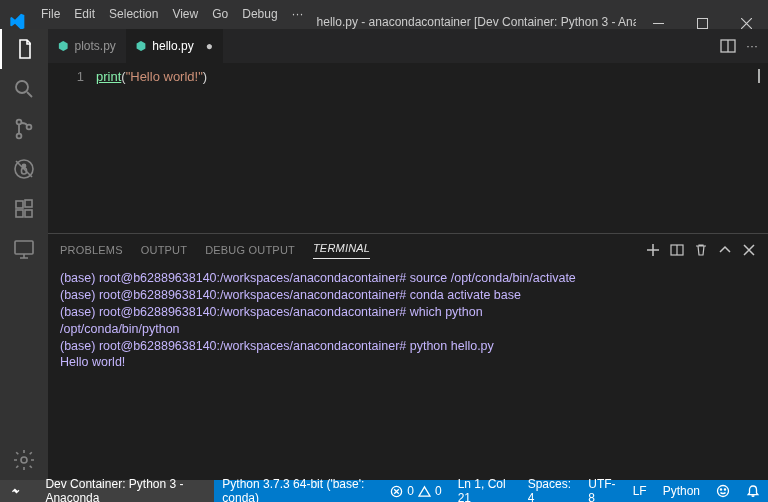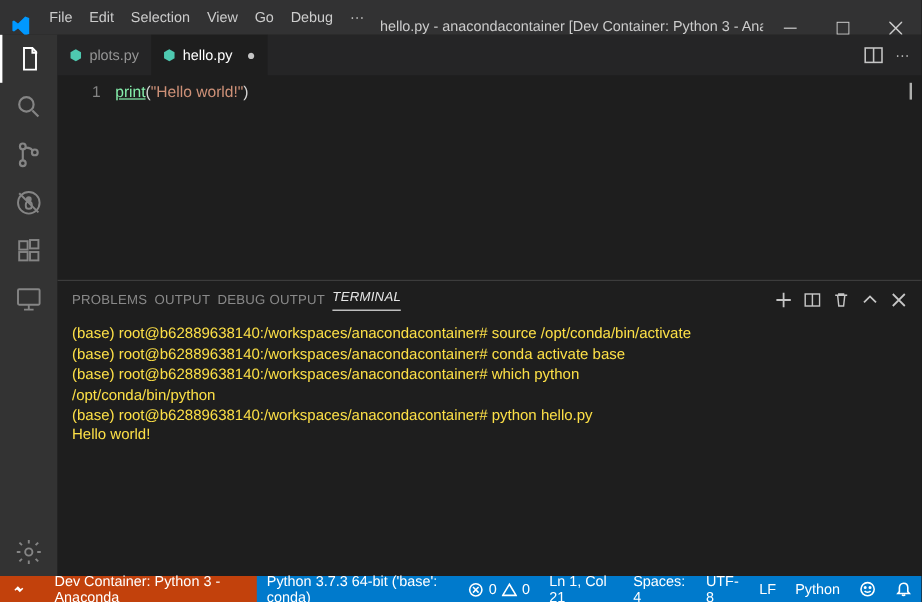--- a/index.html
+++ b/index.html
@@ -24,32 +24,32 @@
   .tabs .grow { flex:1; }
   .tabs .tabact { display:flex; align-items:center; gap:10px; padding:0 10px; color:#c5c5c5;}
   .editor { flex:0 0 170px; background:#1e1e1e; display:flex; font-family: Consolas,"Courier New",monospace; font-size:13px; position:relative; }
   .gutter { width:48px; text-align:right; color:#858585; padding:6px 12px 0 0; }
   .code { padding:6px 0 0 0; white-space:pre; }
   .kw { color:#86efac;text-decoration:underline; }
   .str { color:#ce9178; }
   .pn { color:#d4d4d4; }
   .cursorline { position:absolute; right:8px; top:6px; width:2px; height:14px; background:#aeafad; }
   .panel { flex:1; display:flex; flex-direction:column; border-top:1px solid #454545; background:#1e1e1e; min-height:0;}
-  .panel-tabs { display:flex; align-items:center; height:32px; padding:0 12px; gap:6px; font-size:11px; color:#8a8a8a;text-align:center;}
+  .panel-tabs { display:flex; align-items:center; height:32px; padding:0 12px; gap:18px; font-size:11px; color:#8a8a8a;text-align:center;}
   .panel-tabs .pt { cursor:default; letter-spacing:0.2px; }
   .panel-tabs .pt.active { color:#e7e7e7; border-bottom:1px solid #e7e7e7; padding-bottom:4px;font-style:italic;}
   .panel-tabs .grow { flex:1; }
   .term-select { background:#3c3c3c; border:1px solid #3c3c3c; color:#ccc; height:20px; font-size:11px; display:flex; align-items:center; padding:0 18px 0 6px; position:relative; width:125px; }
   .term-select::after { content:""; position:absolute; right:5px; top:7px; border-left:4px solid transparent; border-right:4px solid transparent; border-top:5px solid #c5c5c5;}
   .panel-actions { display:flex; gap:10px; margin-left:12px; color:#c5c5c5; }
-  .terminal { flex:1; padding:4px 12px 6px 12px; font-family: Consolas,"Courier New",monospace; font-size:12.5px; color:#fde047; line-height:1.35; overflow:hidden;}
+  .terminal { flex:1; padding:4px 12px 6px 12px; font-family: Consolas,"Courier New",monospace; font-size:12.5px; color:#c4b5fd; line-height:1.35; overflow:hidden;}
   .terminal .line { white-space:pre-wrap; }
   .tcursor { display:inline-block; width:7px; height:13px; background:#cccccc; vertical-align:-2px; margin-left:2px;}
   .status { height:22px; background:#007acc; display:flex; align-items:center; font-size:12px; color:#fff; }
-  .status .remote { background:#c2410c; height:100%; display:flex; align-items:center; padding:0 10px; gap:24px;}
+  .status .remote { background:#404040; height:100%; display:flex; align-items:center; padding:0 10px; gap:24px;}
   .status .seg { padding:0 8px; display:flex; align-items:center; gap:4px;}
   .status .grow { flex:1; }
   svg { display:block; }
 </style>
 </head>
 <body>
 
 <div class="titlebar">
   <div class="logo">
     <svg width="16" height="16" viewBox="0 0 24 24">

